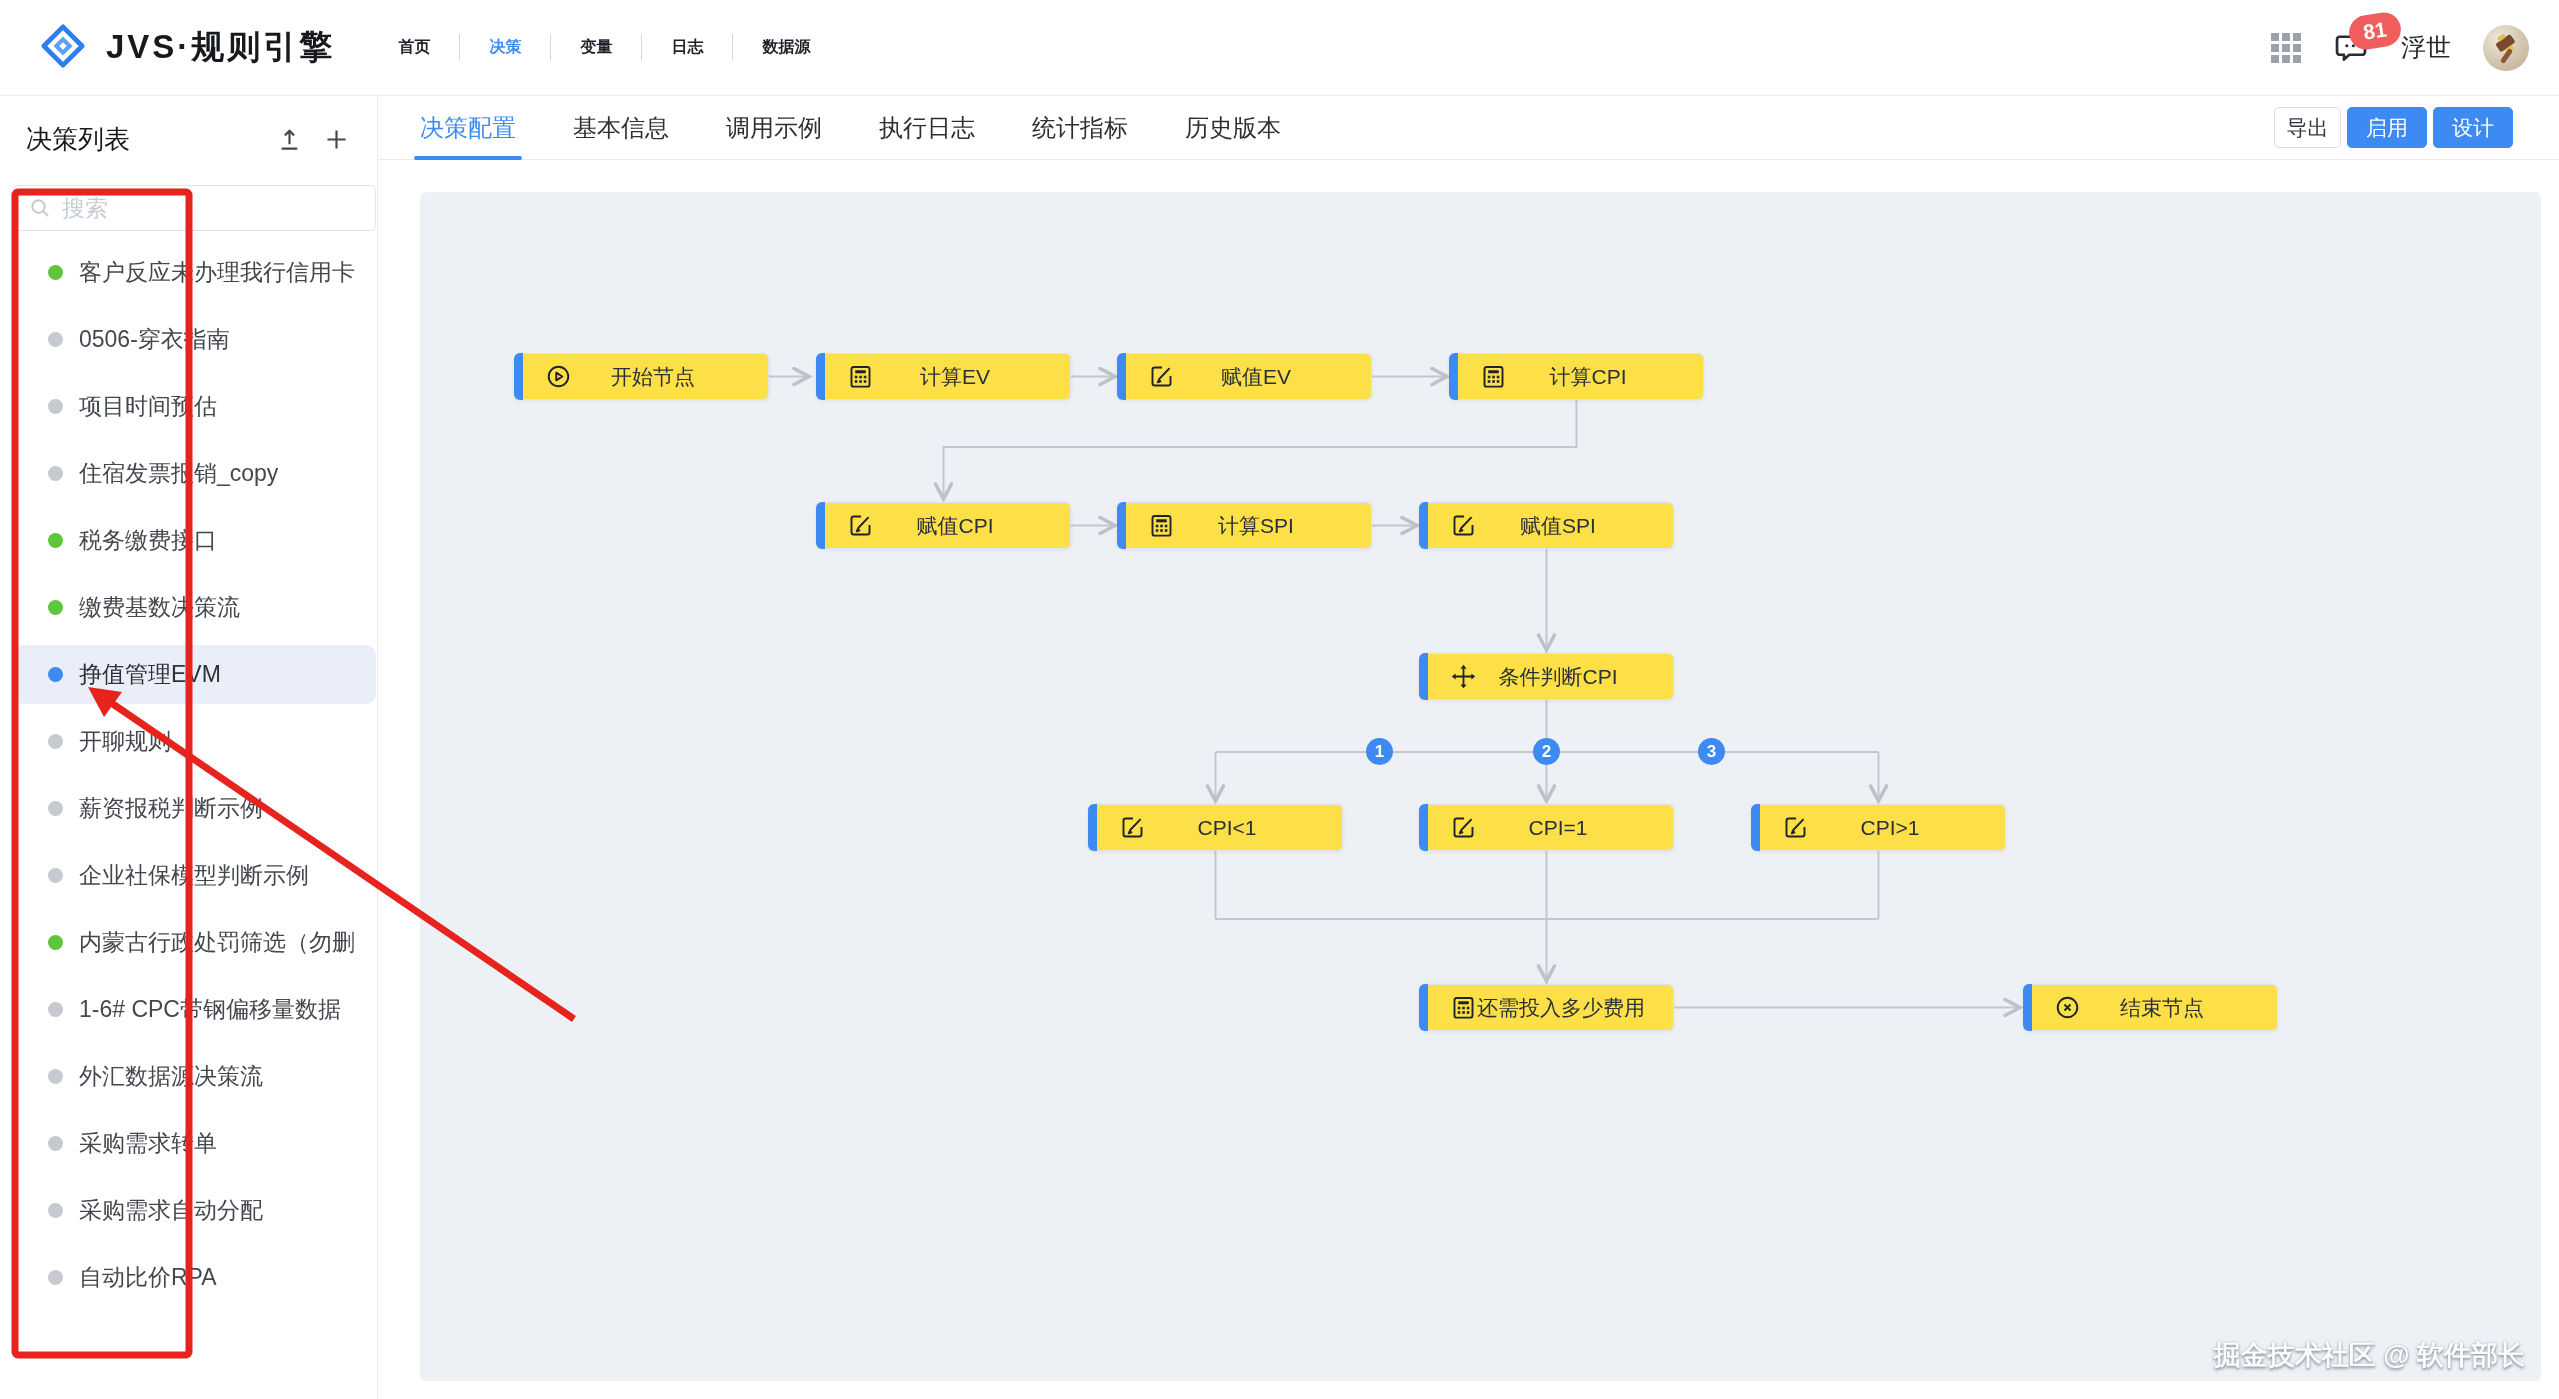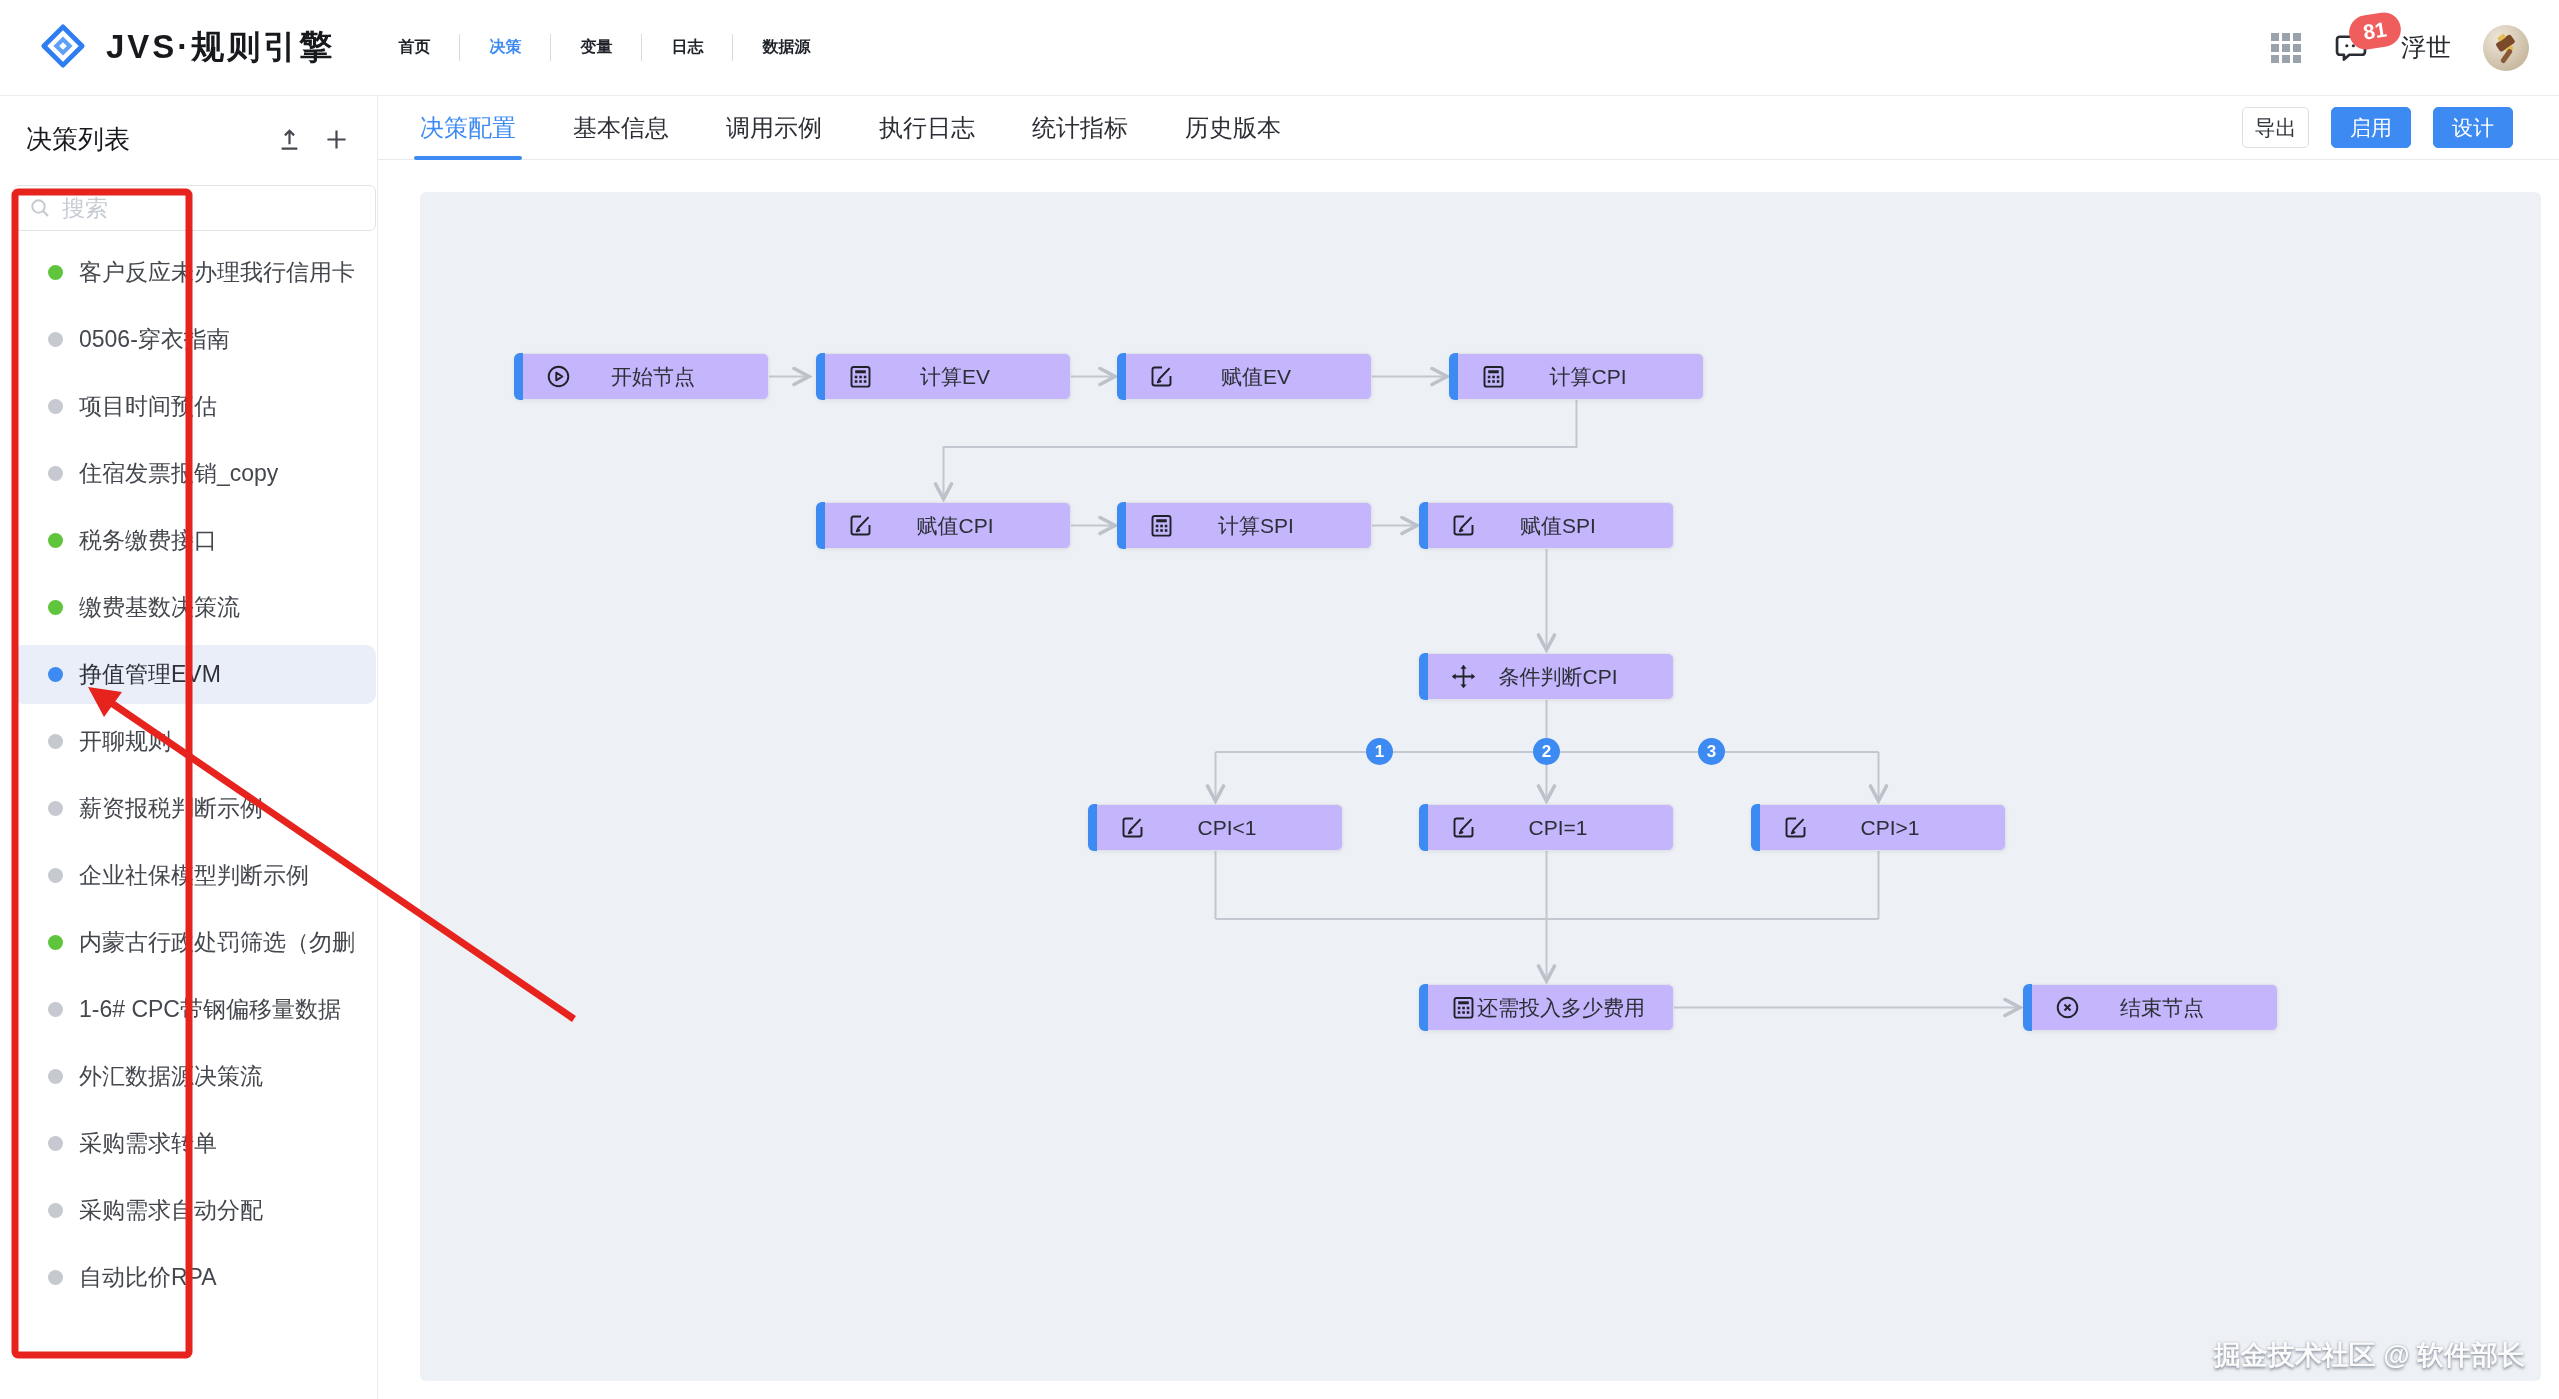--- a/index.html
+++ b/index.html
@@ -55,31 +55,31 @@
 
   
   .main { position:absolute; left:378px; top:96px; width:2181px; height:1303px; background:#fff; }
   .tabbar { position:relative; height:64px; border-bottom:1px solid #e8eaee;
     display:flex; align-items:center; padding-left:42px; }
   .tab { font-size:24px; color:#2c2f35; margin-right:57px; cursor:pointer; position:relative;
     height:64px; display:flex; align-items:center; }
   .tab.active { color:#3d8bf2; }
   .tab.active::after { content:""; position:absolute; left:-6px; right:-6px; bottom:0; height:4px;
     background:#3d8bf2; border-radius:2px; }
-  .tab-actions { margin-left:auto; display:flex; gap:22px; padding-right:46px; }
+  .tab-actions { margin-left:auto; display:flex; gap:6px; padding-right:46px; }
   .btn { height:41px; border-radius:5px; font-size:21px; display:flex; align-items:center;
     justify-content:center; cursor:pointer; font-family:inherit; }
   .btn-plain { width:67px; background:#fff; border:1px solid #dcdee2; color:#33363c; }
   .btn-primary { width:80px; background:#3d8bf2; border:1px solid #3d8bf2; color:#fff; }
 
   
   .canvas { position:absolute; left:42px; top:96px; width:2121px; height:1189px;
     background:#edf0f4; border-radius:6px; overflow:hidden; }
   .edges { position:absolute; left:0; top:0; }
-  .node { position:absolute; width:255px; height:47px; background:#c4b5fd; border:1px solid #e0e3e8;
+  .node { position:absolute; width:255px; height:47px; background:#fde047; border:1px solid #e0e3e8;
     border-radius:6px; box-shadow:0 1px 4px rgba(31,35,41,.07); display:flex; align-items:center;
     cursor:pointer; }
   .node::before { content:""; position:absolute; left:-1px; top:-1px; bottom:-1px; width:9px;
     background:#3d8bf2; border-radius:6px 0 0 6px; }
   .node-icon { margin-left:30px; width:27px; height:27px; color:#1f2329; flex:none; }
   .node-icon svg { width:27px; height:27px; display:block; }
   .node-label { flex:1; text-align:center; font-size:21px; color:#2b2f36; padding-right:34px;
     white-space:nowrap; }
   .branch-dot { position:absolute; width:27px; height:27px; border-radius:50%; background:#3d8bf2;
     color:#fff; font-size:17px; font-weight:700; display:flex; align-items:center;

